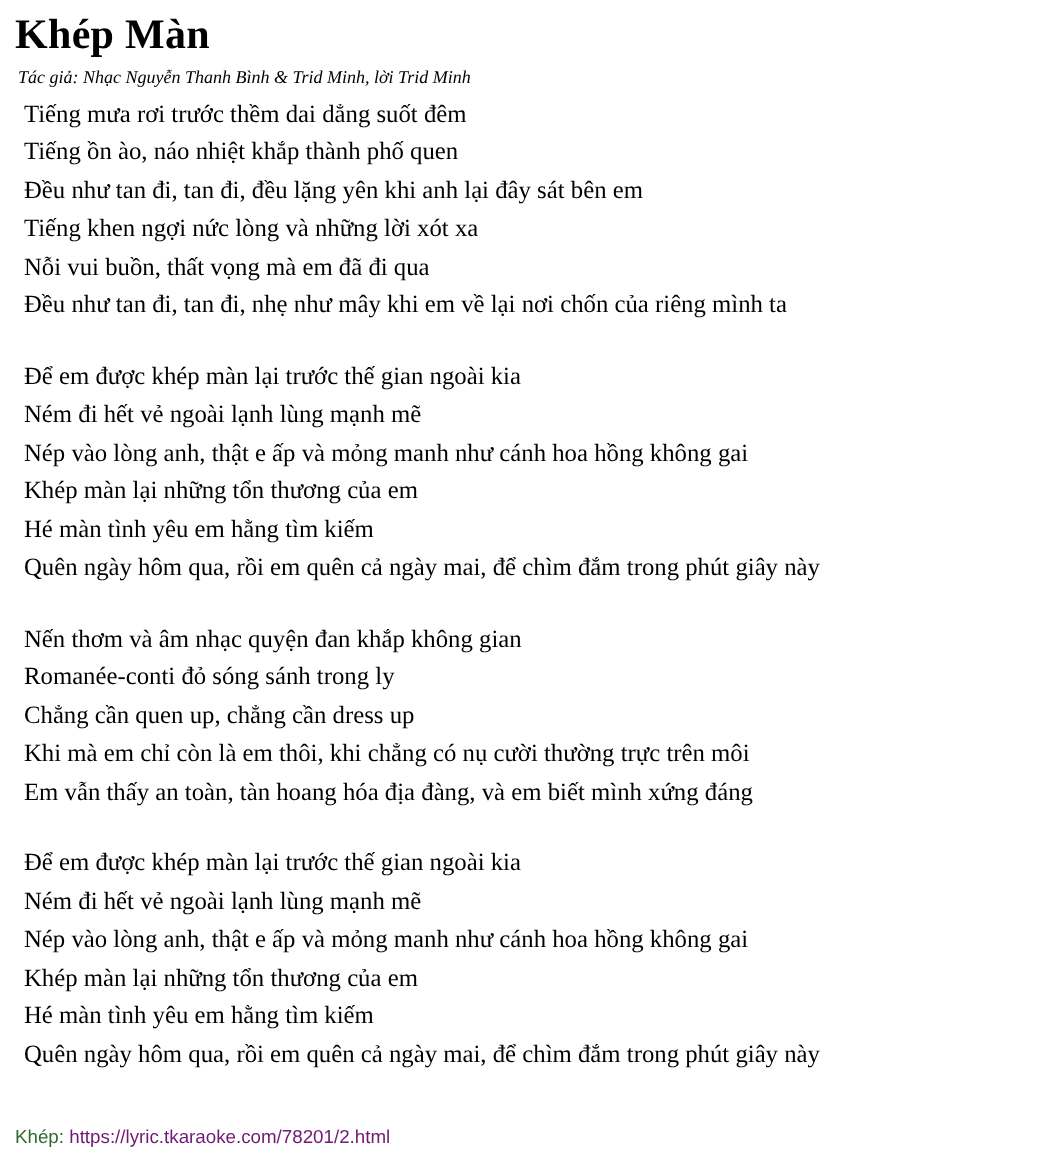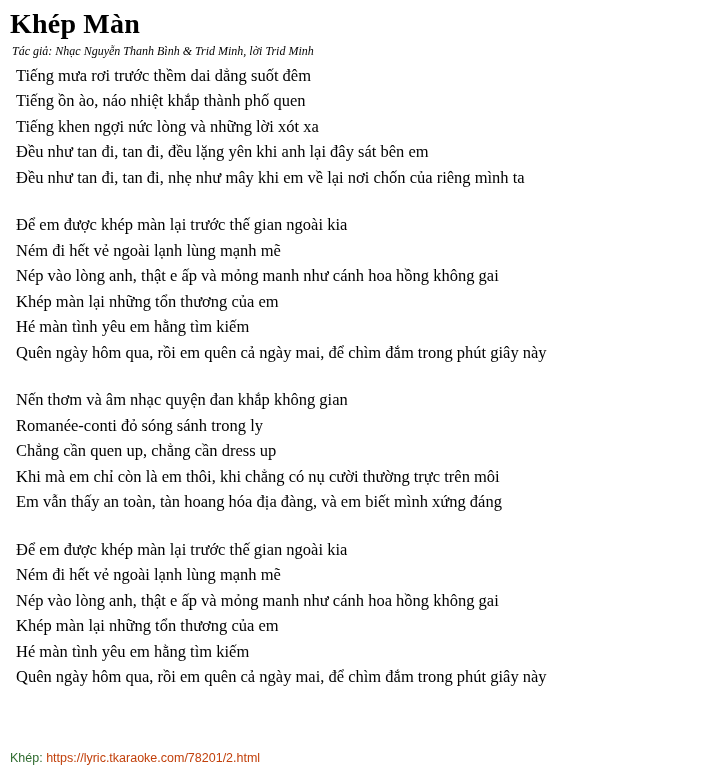--- a/index.html
+++ b/index.html
@@ -55,40 +55,41 @@
   .source {
     position: absolute;
     left: 10px;
     bottom: 6px;
     font-family: "Liberation Sans", sans-serif;
     font-size: 12.5px;
     color: #2f6b2f;
     white-space: nowrap;
   }
   .source a {
-    color: #c2410c;
+    color: #701a75;
     text-decoration: none;
   }
 </style>
 </head>
 <body>
 
 <div class="page">
 
   <h1 class="song-title">Khép Màn</h1>
 
   <div class="song-author">Tác giả: Nhạc Nguyễn Thanh Bình &amp; Trid Minh, lời Trid Minh</div>
 
   <div class="lyrics">
 
     <div class="stanza">
       <div class="line">Tiếng mưa rơi trước thềm dai dẳng suốt đêm</div>
       <div class="line">Tiếng ồn ào, náo nhiệt khắp thành phố quen</div>
+      <div class="line">Đều như tan đi, tan đi, đều lặng yên khi anh lại đây sát bên em</div>
       <div class="line">Tiếng khen ngợi nức lòng và những lời xót xa</div>
-      <div class="line">Đều như tan đi, tan đi, đều lặng yên khi anh lại đây sát bên em</div>
+      <div class="line">Nỗi vui buồn, thất vọng mà em đã đi qua</div>
       <div class="line">Đều như tan đi, tan đi, nhẹ như mây khi em về lại nơi chốn của riêng mình ta</div>
     </div>
 
     <div class="stanza">
       <div class="line">Để em được khép màn lại trước thế gian ngoài kia</div>
       <div class="line">Ném đi hết vẻ ngoài lạnh lùng mạnh mẽ</div>
       <div class="line">Nép vào lòng anh, thật e ấp và mỏng manh như cánh hoa hồng không gai</div>
       <div class="line">Khép màn lại những tổn thương của em</div>
       <div class="line">Hé màn tình yêu em hằng tìm kiếm</div>
       <div class="line">Quên ngày hôm qua, rồi em quên cả ngày mai, để chìm đắm trong phút giây này</div>

